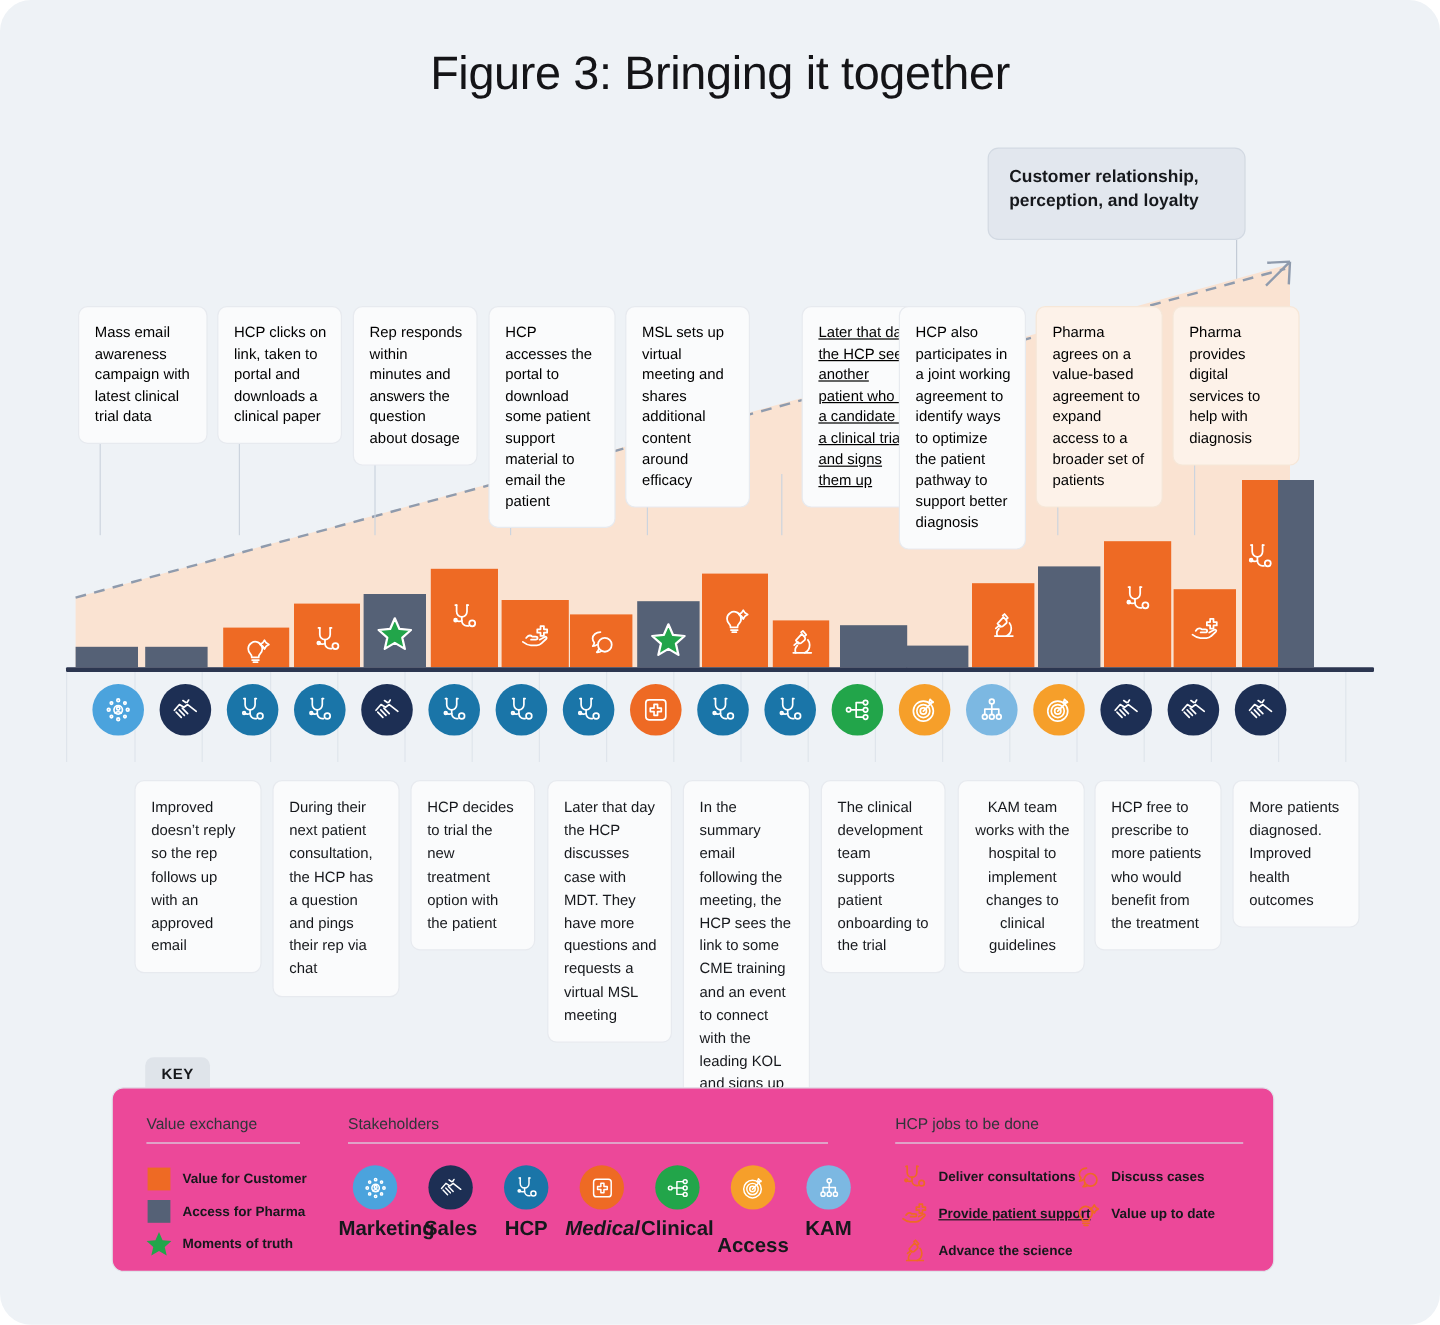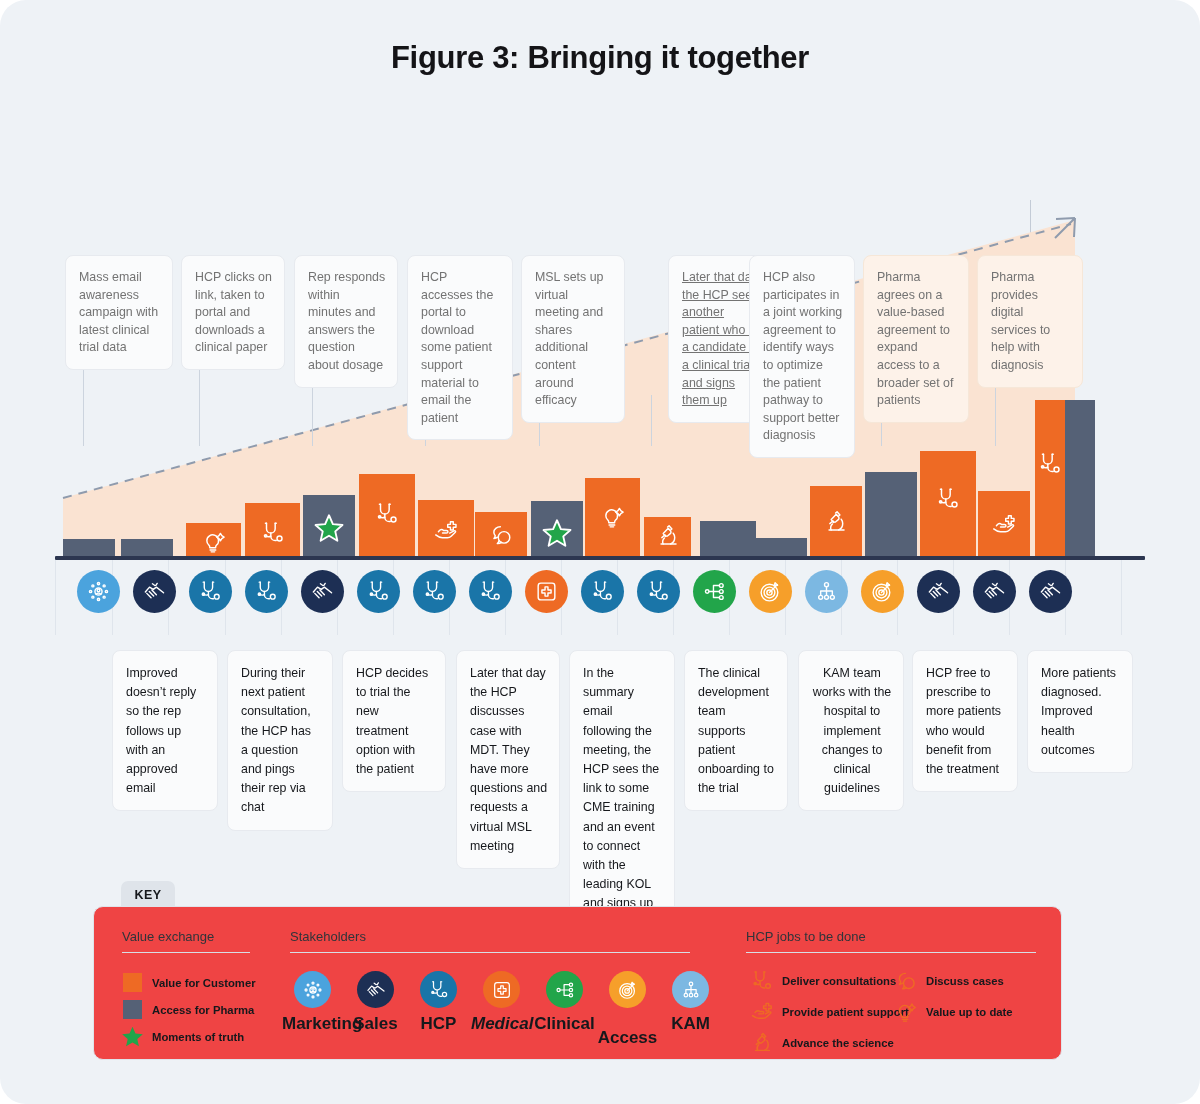--- a/index.html
+++ b/index.html
@@ -6,21 +6,21 @@
   body{width:1200px;height:1104px;font-family:"Liberation Sans",sans-serif;}
 
   #frame{
     position:absolute;left:0;top:0;width:1200px;height:1104px;
     background:#eef2f6;border-radius:26px;overflow:hidden;
   }
 
   
   #title{
     position:absolute;left:0;top:40px;width:1200px;text-align:center;
-    font-size:31px;font-weight:bold;color:#141417;letter-spacing:-0.3px;
+    font-size:39px;font-weight:normal;color:#141417;letter-spacing:-0.3px;
   }
 
   
   #crp-box{
     position:absolute;left:823px;top:123px;width:215px;height:77px;
     background:#e2e7ee;border:1px solid #d2d9e2;border-radius:9px;
     box-sizing:border-box;padding:14px 13px 0 17px;
   }
   #crp-box .t{font-size:14.5px;font-weight:bold;color:#16181c;line-height:20px;}
   #crp-stem{position:absolute;left:1030px;top:200px;width:1px;height:58px;background:#c3cbd6;}
@@ -34,21 +34,21 @@
   .bar.p{background:#556176;}
   .baricon{position:absolute;left:50%;transform:translateX(-50%);}
   .star{position:absolute;left:50%;transform:translateX(-50%);}
 
   #axis{position:absolute;left:55px;top:556px;width:1090px;height:4px;background:#2c3650;border-radius:1px;}
 
   
   .topbox{
     position:absolute;background:#fafbfc;border:1px solid #e7eaef;border-radius:8px;
     box-sizing:border-box;padding:13px 11px 12px 13px;
-    font-size:12.4px;line-height:17.6px;color:#737373;
+    font-size:12.4px;line-height:17.6px;color:#000000;
   }
   .topbox.peach{background:#fdf2e9;border-color:#f6e7d8;}
   .topstem{position:absolute;width:1px;background:#ccd4de;}
 
   
   #iconrow{position:absolute;left:55px;top:560px;width:1090px;height:75px;}
   .sep{position:absolute;top:0;width:1px;height:75px;background:#dfe5ec;}
   .circ{position:absolute;top:10px;width:43px;height:43px;border-radius:50%;
         display:flex;align-items:center;justify-content:center;}
 
@@ -61,21 +61,21 @@
 
   
   #keytab{
     position:absolute;left:121px;top:881px;width:54px;height:28px;
     background:#dfe4ea;border-radius:7px 7px 0 0;
     display:flex;align-items:center;justify-content:center;
     font-size:12.5px;font-weight:bold;color:#16181c;letter-spacing:.4px;
   }
   #keypanel{
     position:absolute;left:93px;top:906px;width:967px;height:152px;
-    background:#ef4444;border:1px solid #dfe4ea;border-radius:10px;
+    background:#ec4899;border:1px solid #dfe4ea;border-radius:10px;
   }
   .kcolhdr{position:absolute;font-size:13px;color:#30343a;}
   .krule{position:absolute;height:1px;background:#d8dee6;}
 
   .swatch{position:absolute;width:19px;height:19px;}
   .klabel{position:absolute;font-size:11.3px;font-weight:bold;color:#16181c;}
 
   .stk{position:absolute;width:37px;height:37px;border-radius:50%;
        display:flex;align-items:center;justify-content:center;}
   .stkname{position:absolute;font-size:17px;font-weight:bold;color:#16181c;text-align:center;}
@@ -83,20 +83,23 @@
   .jobicon{position:absolute;width:24px;height:24px;}
   .joblabel{position:absolute;font-size:11.3px;font-weight:bold;color:#16181c;}
 </style>
 </head>
 <body>
 
 <div id="frame">
 
   <div id="title">Figure 3: Bringing it together</div>
 
+  <div id="crp-box">
+    <div class="t">Customer relationship, perception, and loyalty</div>
+  </div>
   <div id="crp-stem"></div>
 
   <div id="plot">
     <svg width="1090" height="350">
       <polygon points="8,288 1020,10 1020,346 8,346" fill="#fae3d2"></polygon>
       <path d="M8,288 L1016,14" stroke="#8f9bad" stroke-width="2" stroke-dasharray="9,7" fill="none"></path>
       <path d="M1000,28 L1020,8 M1020,8 L1019,27 M1020,8 L1001,9" stroke="#8f9bad" stroke-width="2" fill="none"></path>
     </svg>
   </div>
 
@@ -536,21 +539,21 @@
             <circle cx="18" cy="17" r="2.3"></circle>
             <circle cx="5.2" cy="14.6" r="1.1"></circle>
             <path d="M10 15a4.8 4.8 0 0 1-4.8-.4"></path>
           </svg></div>
         <div class="joblabel" style="left: 688px; top: 68px;">Deliver consultations</div>
         <div class="jobicon" style="left: 656px; top: 93px;"><svg viewBox="0 0 24 24" width="100%" height="100%" fill="none" stroke="#ee6a24" stroke-width="1.4" stroke-linecap="round" stroke-linejoin="round">
             <path d="M2.5 15.6c2 1.6 4 2.6 6.2 2.6h4.6c1 0 2.6-.5 3.5-1.4l3.8-3.6c.7-.7-.2-1.9-1.2-1.4l-4 2.1"></path>
             <path d="M8.8 13.9h3.6c.9 0 1.4-.5 1.4-1.2s-.5-1.2-1.4-1.2h-2.6c-1-.9-2.4-1-3.6-.2L5 12.6"></path>
             <path d="M16.1 3.4h2.6v2.5h2.5v2.6h-2.5v2.5h-2.6V8.5h-2.5V5.9h2.5z"></path>
           </svg></div>
-        <div class="joblabel" style="left: 688px; top: 99px;">Provide patient support</div>
+        <div class="joblabel" style="left: 688px; top: 99px; text-decoration: underline;">Provide patient support</div>
         <div class="jobicon" style="left: 656px; top: 124px;"><svg viewBox="0 0 24 24" width="100%" height="100%" fill="none" stroke="#ee6a24" stroke-width="1.4" stroke-linecap="round" stroke-linejoin="round">
             <path d="M5.6 19.4h13.8"></path>
             <path d="M7.5 19.4c-.7-1.7-.5-4 1.2-5.6"></path>
             <path d="M14.4 19.4c2.3-1 3.8-3.3 3.8-6 0-1.5-.5-2.9-1.4-4"></path>
             <path d="M9.6 12.4l-2-2.6 4.6-5 2.2 2.6c.6.7.4 1.8-.3 2.4l-2.3 2c-.7.6-1.7.4-2.2-.4z"></path>
             <path d="M6.3 13.5l2.8-2.4"></path>
             <path d="M11.6 3.7l1.4-1.2 2.6 3-1.4 1.2"></path>
           </svg></div>
         <div class="joblabel" style="left: 688px; top: 130px;">Advance the science</div>
         <div class="jobicon" style="left: 800px; top: 62px;"><svg viewBox="0 0 24 24" width="100%" height="100%" fill="none" stroke="#ee6a24" stroke-width="1.4" stroke-linecap="round" stroke-linejoin="round">

